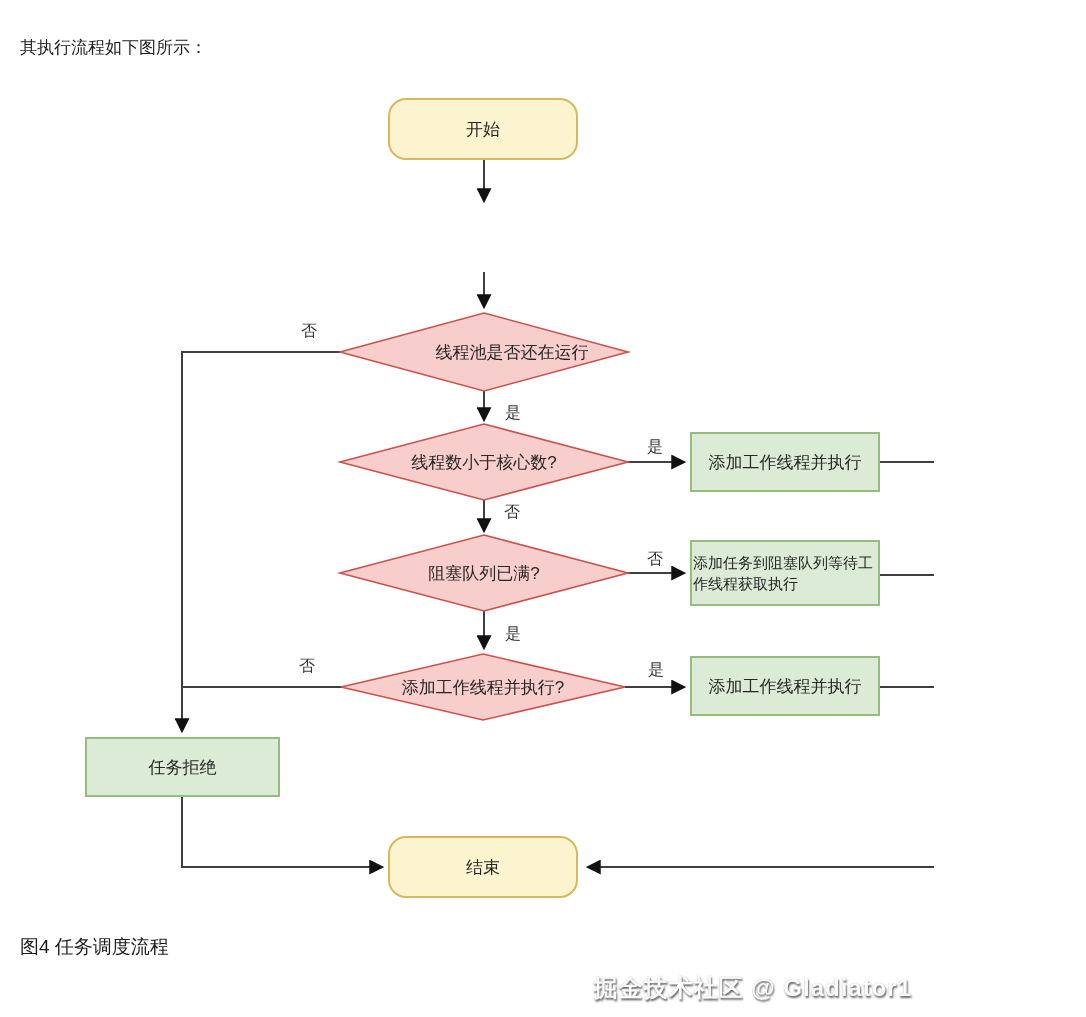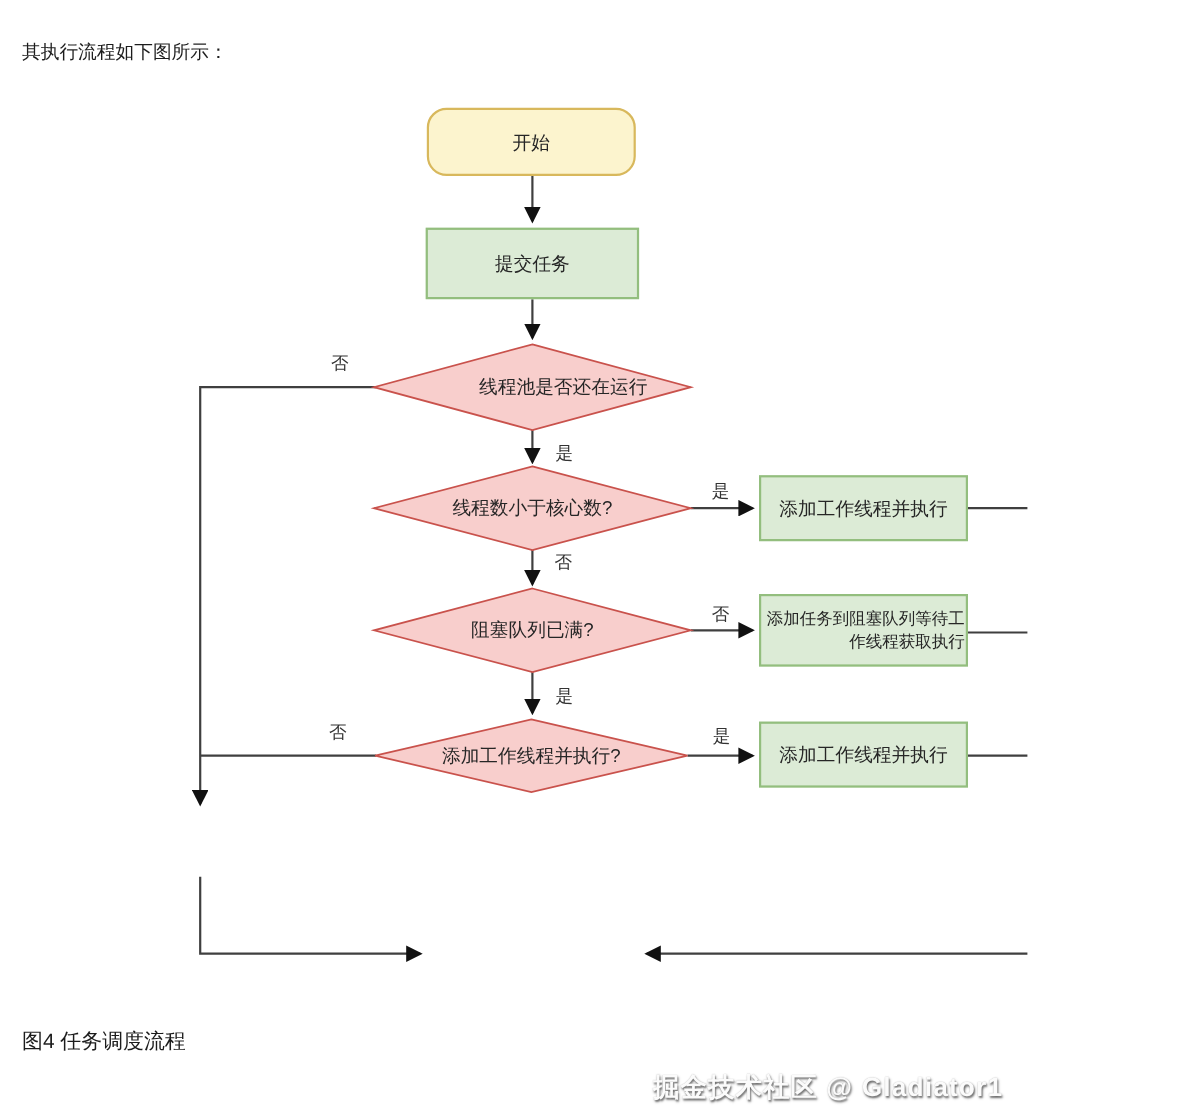--- a/index.html
+++ b/index.html
@@ -14,21 +14,21 @@
     text-shadow:1px 2px 2px rgba(80,80,80,0.85), 0 0 1px rgba(120,120,120,0.5);
     margin-top:12px;
   }
 
   svg.wires { position:absolute; left:0; top:0; }
   svg.wires polyline, svg.wires line { fill:none; stroke:#3f3f3f; stroke-width:2; }
   .decision-shape { fill:#F8CECC; stroke:#C9524C; stroke-width:1.6; }
 
   .node {
     position:absolute; display:flex; align-items:center; justify-content:center;
-    text-align:right; font-size:17px; color:#262626; box-sizing:border-box;
+    text-align:left; font-size:17px; color:#262626; box-sizing:border-box;
   }
   .terminal { background:#FCF4CE; border:2px solid #D8B85C; border-radius:18px; }
   .process  { background:#DCEBD6; border:2px solid #93BE7E; }
   .small-text { font-size:15px; line-height:1.4; padding:0 1px; }
 
   .dlabel {
     position:absolute; transform:translate(-50%,-50%); font-size:17px; color:#262626;
     white-space:nowrap; text-align:center;
   }
   .elabel {
@@ -103,37 +103,40 @@
     <polygon class="decision-shape" points="484,313 628,352 484,391 340,352"></polygon>
     <polygon class="decision-shape" points="484,424 628,462 484,500 340,462"></polygon>
     <polygon class="decision-shape" points="484,535 628,573 484,611 340,573"></polygon>
     <polygon class="decision-shape" points="483,654 625,687 483,720 341,687"></polygon>
   </svg>
 
   <div id="n-start" class="node terminal">
     <span>开始</span>
   </div>
 
-  <div id="n-submit" class="node process">
-    <span>提交任务</span>
-  </div>
 
   <div id="n-worker1" class="node process">
     <span>添加工作线程并执行</span>
   </div>
 
   <div id="n-enqueue" class="node process small-text">
     <span>添加任务到阻塞队列等待工作线程获取执行</span>
   </div>
 
   <div id="n-worker2" class="node process">
     <span>添加工作线程并执行</span>
   </div>
 
+  <div id="n-reject" class="node process">
+    <span>任务拒绝</span>
+  </div>
 
+  <div id="n-end" class="node terminal">
+    <span>结束</span>
+  </div>
 
   <div id="dl-pool" class="dlabel">线程池是否还在运行</div>
   <div id="dl-core" class="dlabel">线程数小于核心数?</div>
   <div id="dl-queue" class="dlabel">阻塞队列已满?</div>
   <div id="dl-max" class="dlabel">添加工作线程并执行?</div>
 
   <div id="el-pool-no" class="elabel">否</div>
   <div id="el-pool-yes" class="elabel">是</div>
   <div id="el-core-yes" class="elabel">是</div>
   <div id="el-core-no" class="elabel">否</div>

